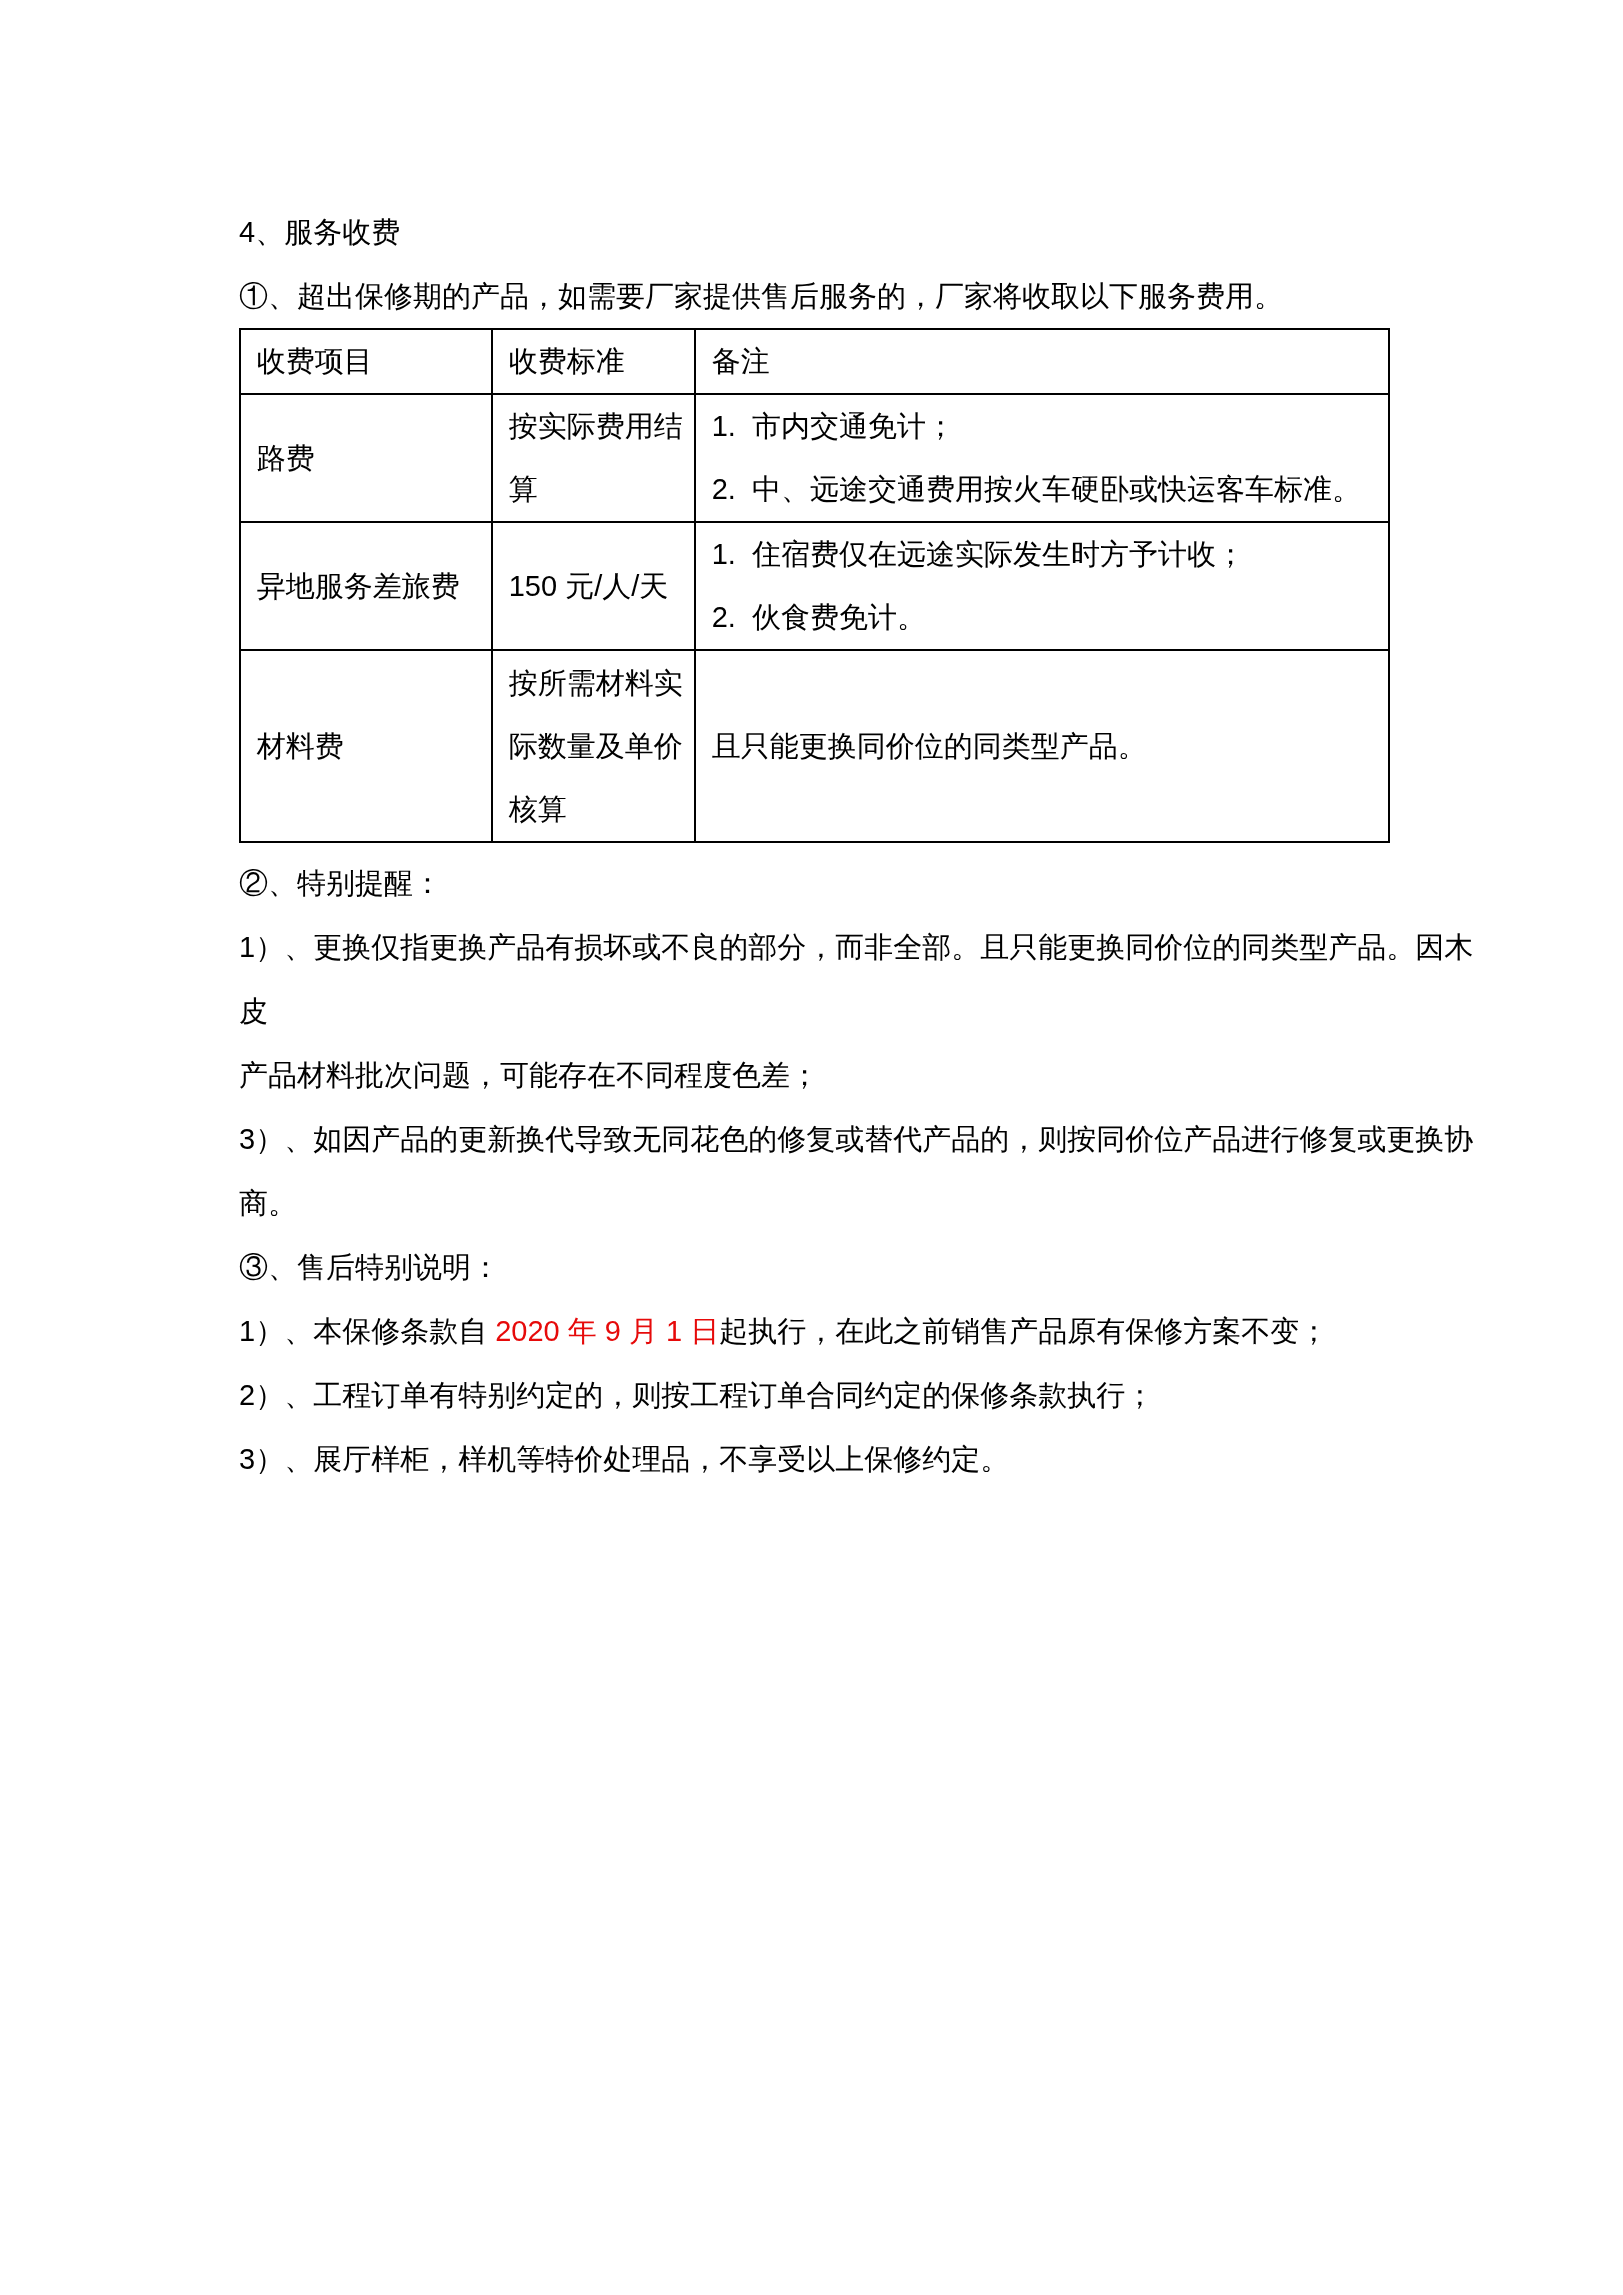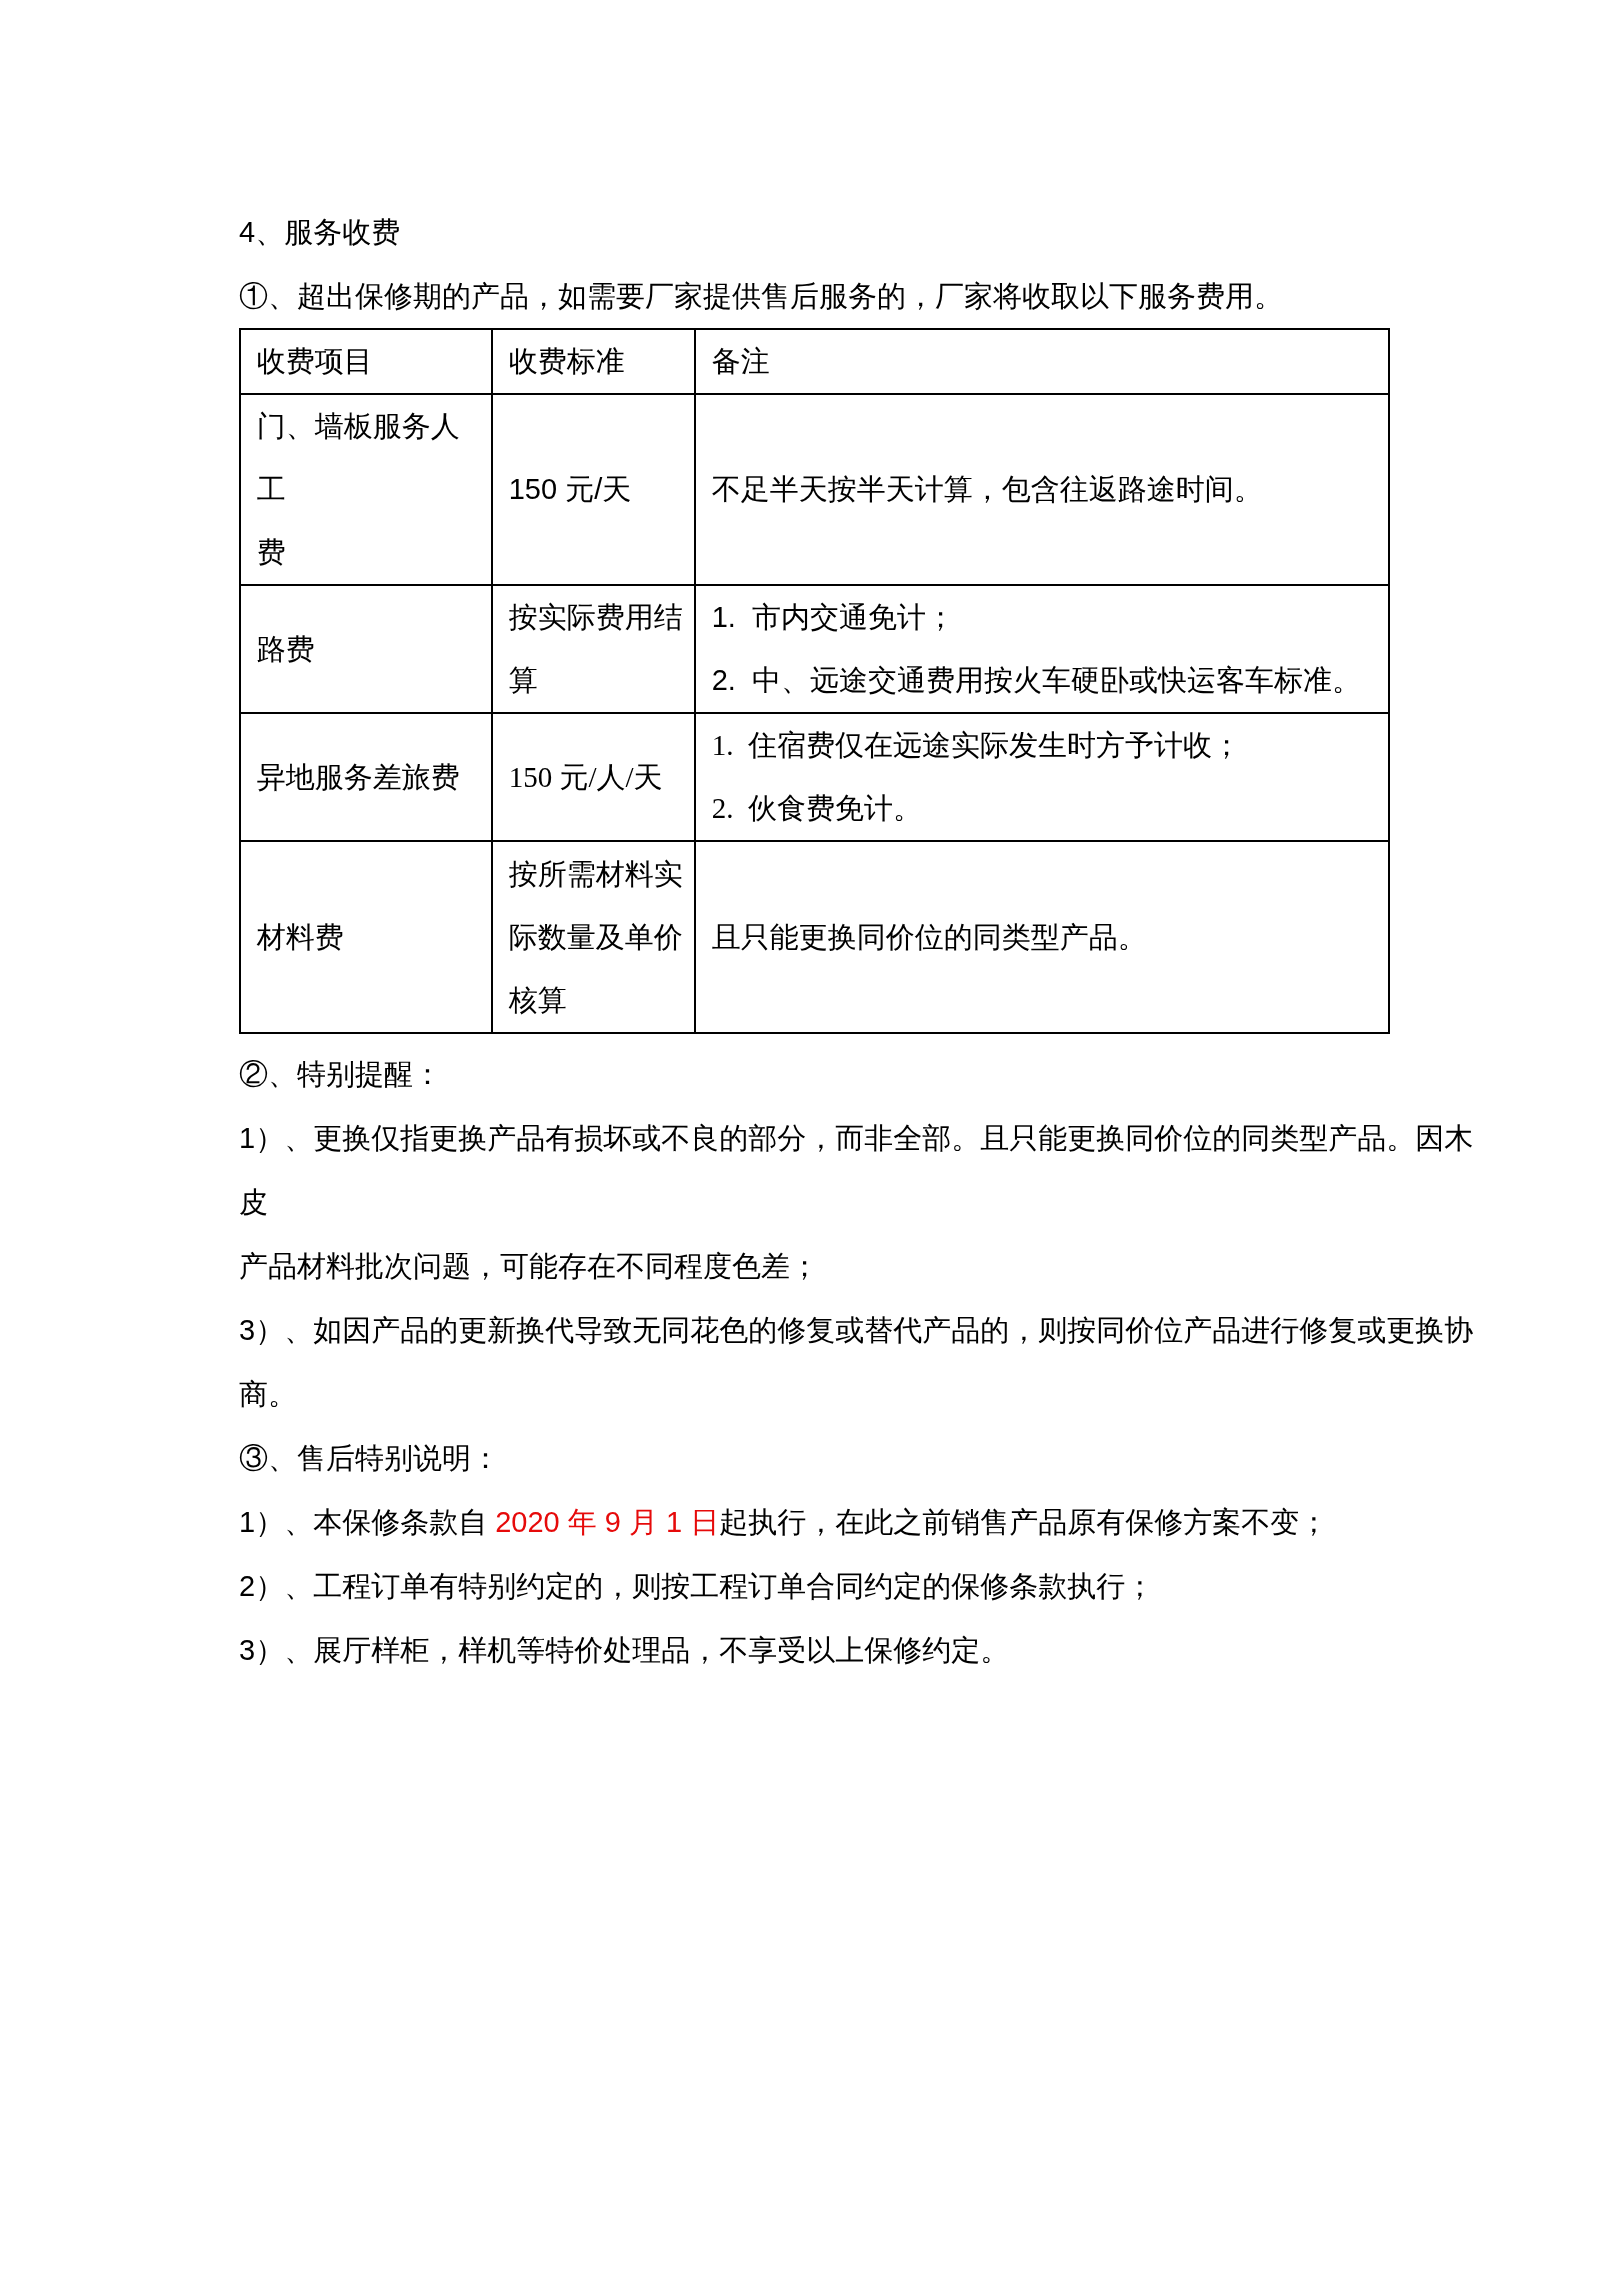--- a/index.html
+++ b/index.html
@@ -39,21 +39,21 @@
     border-bottom:2.6px solid #000000;
     vertical-align:middle;
     padding:0 6.5px 0 15.7px;
     line-height:63px;
     white-space:pre-wrap;
     overflow:hidden;
     border-radius:23px;
   }
   tr.h-header td{height:59px;}
   tr.h-2line td{height:124px;}
-  tr.h-2line-b td{height:122px;font-family:Liberation Serif, serif;}
+  tr.h-2line-b td{height:122px;}
   tr.h-3line td{height:190px;margin-left:34px;}
   .red{color:var(--date-red,#e60a0a);}
 </style>
 </head>
 <body>
 
 <div class="page">
   <div class="content">
 
     <div class="line">4、服务收费</div>
@@ -64,26 +64,20 @@
       <colgroup>
         <col style="width:252px">
         <col style="width:203px">
         <col style="width:694px">
       </colgroup>
       <tbody>
         <tr class="h-header">
           <td>收费项目</td>
           <td>收费标准</td>
           <td>备注</td>
-        </tr>
-        <tr class="h-2line">
-          <td>门、墙板服务人工
-费</td>
-          <td>150 元/天</td>
-          <td>不足半天按半天计算，包含往返路途时间。</td>
         </tr>
         <tr class="h-2line">
           <td>路费</td>
           <td>按实际费用结
 算</td>
           <td>1.  市内交通免计；
 2.  中、远途交通费用按火车硬卧或快运客车标准。</td>
         </tr>
         <tr class="h-2line-b">
           <td>异地服务差旅费</td>

